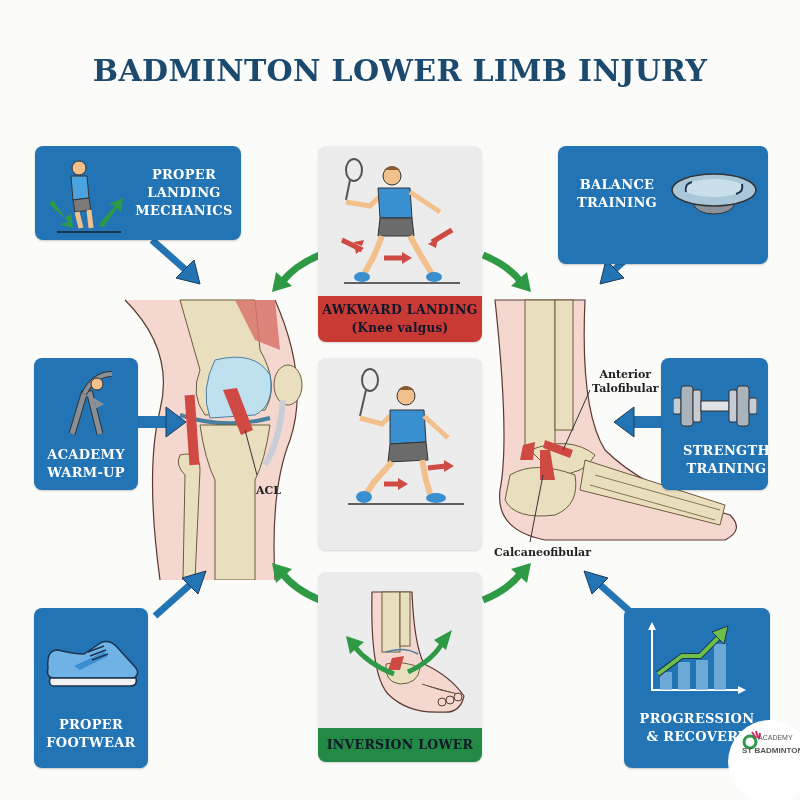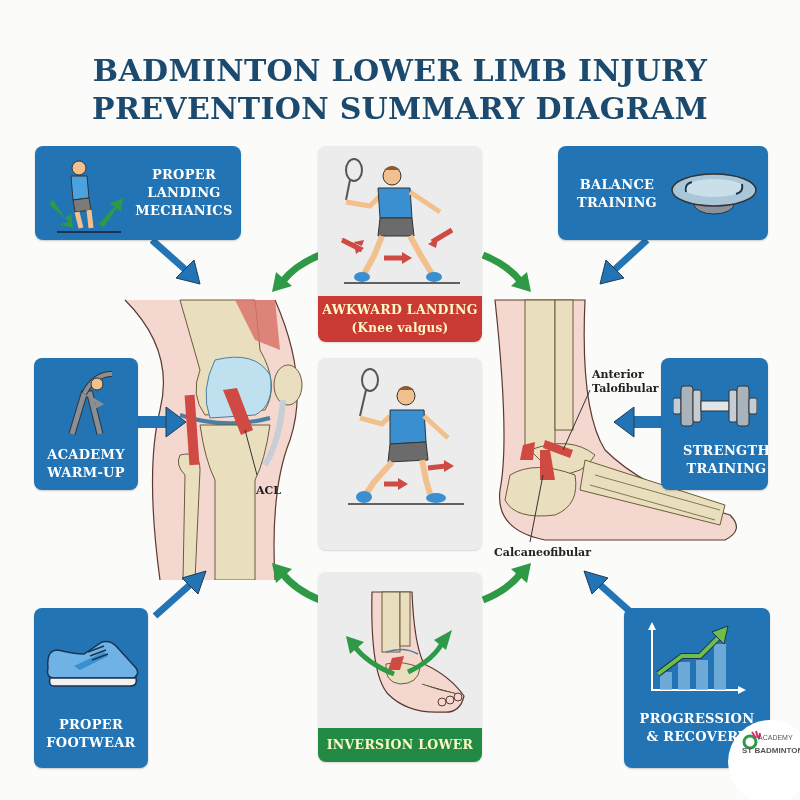--- a/index.html
+++ b/index.html
@@ -2,30 +2,29 @@
 <html><head>
 <meta charset="utf-8">
 <style>
   html, body { margin:0; padding:0; }
   body { width:800px; height:800px; background:#fbfbfa; position:relative; overflow:hidden; font-family:"DejaVu Serif", serif; }
   .title { position:absolute; left:0; top:36px; width:800px; text-align:center; color:#1b4a6e; font-family:"DejaVu Serif", serif; font-weight:bold; font-size:30px; line-height:38px; letter-spacing:0.3px;margin-top:16px; }
   .title div { white-space:nowrap; }
   .pbox { position:absolute; background:#2274b5; border-radius:8px; color:#fff; box-shadow:0 1px 2px rgba(0,0,0,0.2); }
   .pbox .lbl { position:absolute; text-align:center; font-weight:bold; font-size:13px; line-height:18px; letter-spacing:0.3px; color:#fff; }
   .card { position:absolute; background:#ececec; border-radius:8px; overflow:hidden; box-shadow:0 1px 2px rgba(0,0,0,0.15); }
-  .card .band { position:absolute; left:0; right:0; bottom:0; text-align:center; color:#fef9c3; font-weight:bold; font-size:12.5px; letter-spacing:0.3px; }
+  .card .band { position:absolute; left:0; right:0; bottom:0; text-align:center; color:#0f172a; font-weight:bold; font-size:12.5px; letter-spacing:0.3px; }
   .anno { position:absolute; font-weight:bold; font-size:11px; color:#222; line-height:14px; }
   svg { position:absolute; }
 </style>
 </head>
 <body>
 
 <div class="title">
   <div>BADMINTON LOWER LIMB INJURY</div>
-  <div>PREVENTION SUMMARY DIAGRAM</div>
 </div>
 
 <svg style="left:105px;top:290px" width="215" height="290" viewBox="0 0 215 290">
   <path d="M20 10 Q70 60 55 120 Q40 180 55 290 L170 290 Q165 200 185 150 Q205 90 170 10 Z" fill="#f4d7cf"></path>
   <path d="M20 10 Q70 60 55 120 Q40 180 55 290" fill="none" stroke="#5a3a33" stroke-width="1.2"></path>
   <path d="M170 10 Q205 90 185 150 Q165 200 170 290" fill="none" stroke="#5a3a33" stroke-width="1.2"></path>
 
   <path d="M75 10 L150 10 L155 60 Q175 95 160 120 L100 125 Q85 105 95 80 Z" fill="#e9dfbf" stroke="#6b5c3a" stroke-width="1"></path>
 
   <path d="M110 70 Q150 60 165 85 Q170 115 150 125 L105 128 Q95 100 110 70 Z" fill="#bfe0ef" stroke="#4b7fa0" stroke-width="1"></path>
@@ -62,21 +61,21 @@
   <path d="M100 170 L240 215 L235 235 L95 200 Z" fill="#e9dfbf" stroke="#6b5c3a" stroke-width="1"></path>
   <line x1="110" y1="185" x2="235" y2="220" stroke="#6b5c3a" stroke-width="0.8"></line>
   <line x1="105" y1="195" x2="230" y2="230" stroke="#6b5c3a" stroke-width="0.8"></line>
 
   <path d="M60 150 L88 160 L85 168 L58 158 Z" fill="#d04a44"></path>
   <path d="M55 160 L65 160 L70 190 L55 190 Z" fill="#d04a44"></path>
   <path d="M38 155 L50 152 L48 170 L35 170 Z" fill="#d04a44"></path>
   <line x1="78" y1="160" x2="105" y2="100" stroke="#333" stroke-width="1"></line>
   <line x1="58" y1="185" x2="45" y2="252" stroke="#333" stroke-width="1"></line>
 </svg>
-<div class="anno" style="left:592px;top:368px;">
+<div class="anno" style="left:592px;top:368px;text-align:center">
   <div>Anterior</div>
   <div>Talofibular</div>
 </div>
 <div class="anno" style="left:494px;top:546px">Calcaneofibular</div>
 
 <svg style="left:270px;top:250px" width="55" height="45" viewBox="0 0 55 45">
   <path d="M50 5 Q25 15 12 32" fill="none" stroke="#2e9a45" stroke-width="7"></path>
   <polygon points="2,42 6,22 22,36" fill="#2e9a45"></polygon>
 </svg>
 <svg style="left:478px;top:250px" width="55" height="45" viewBox="0 0 55 45">
@@ -127,21 +126,21 @@
     <polygon points="2,48 22,66 12,68 26,72 24,58 18,62 6,44" fill="#2e9a45"></polygon>
     <polygon points="52,68 68,50 62,48 76,42 74,56 70,52 56,72" fill="#2e9a45"></polygon>
   </svg>
   <div class="lbl" style="left:96px;top:20px;width:106px">
     <div>PROPER</div>
     <div>LANDING</div>
     <div>MECHANICS</div>
   </div>
 </div>
 
-<div class="pbox" style="left:558px;top:146px;width:210px;height:94px">
+<div class="pbox" style="left:558px;top:146px;width:210px;height:118px">
   <div class="lbl" style="left:14px;top:30px;width:90px">
     <div>BALANCE</div>
     <div>TRAINING</div>
   </div>
   <svg style="left:112px;top:22px" width="88" height="54" viewBox="0 0 88 54">
     <ellipse cx="44" cy="36" rx="20" ry="10" fill="#8a939b" stroke="#333" stroke-width="1"></ellipse>
     <ellipse cx="44" cy="22" rx="42" ry="16" fill="#a9c7d9" stroke="#333" stroke-width="1.5"></ellipse>
     <ellipse cx="44" cy="20" rx="30" ry="9" fill="#c9dfea"></ellipse>
     <path d="M16 24 Q14 16 22 14" fill="none" stroke="#1d3350" stroke-width="2"></path>
     <path d="M72 16 Q74 24 66 26" fill="none" stroke="#1d3350" stroke-width="2"></path>

